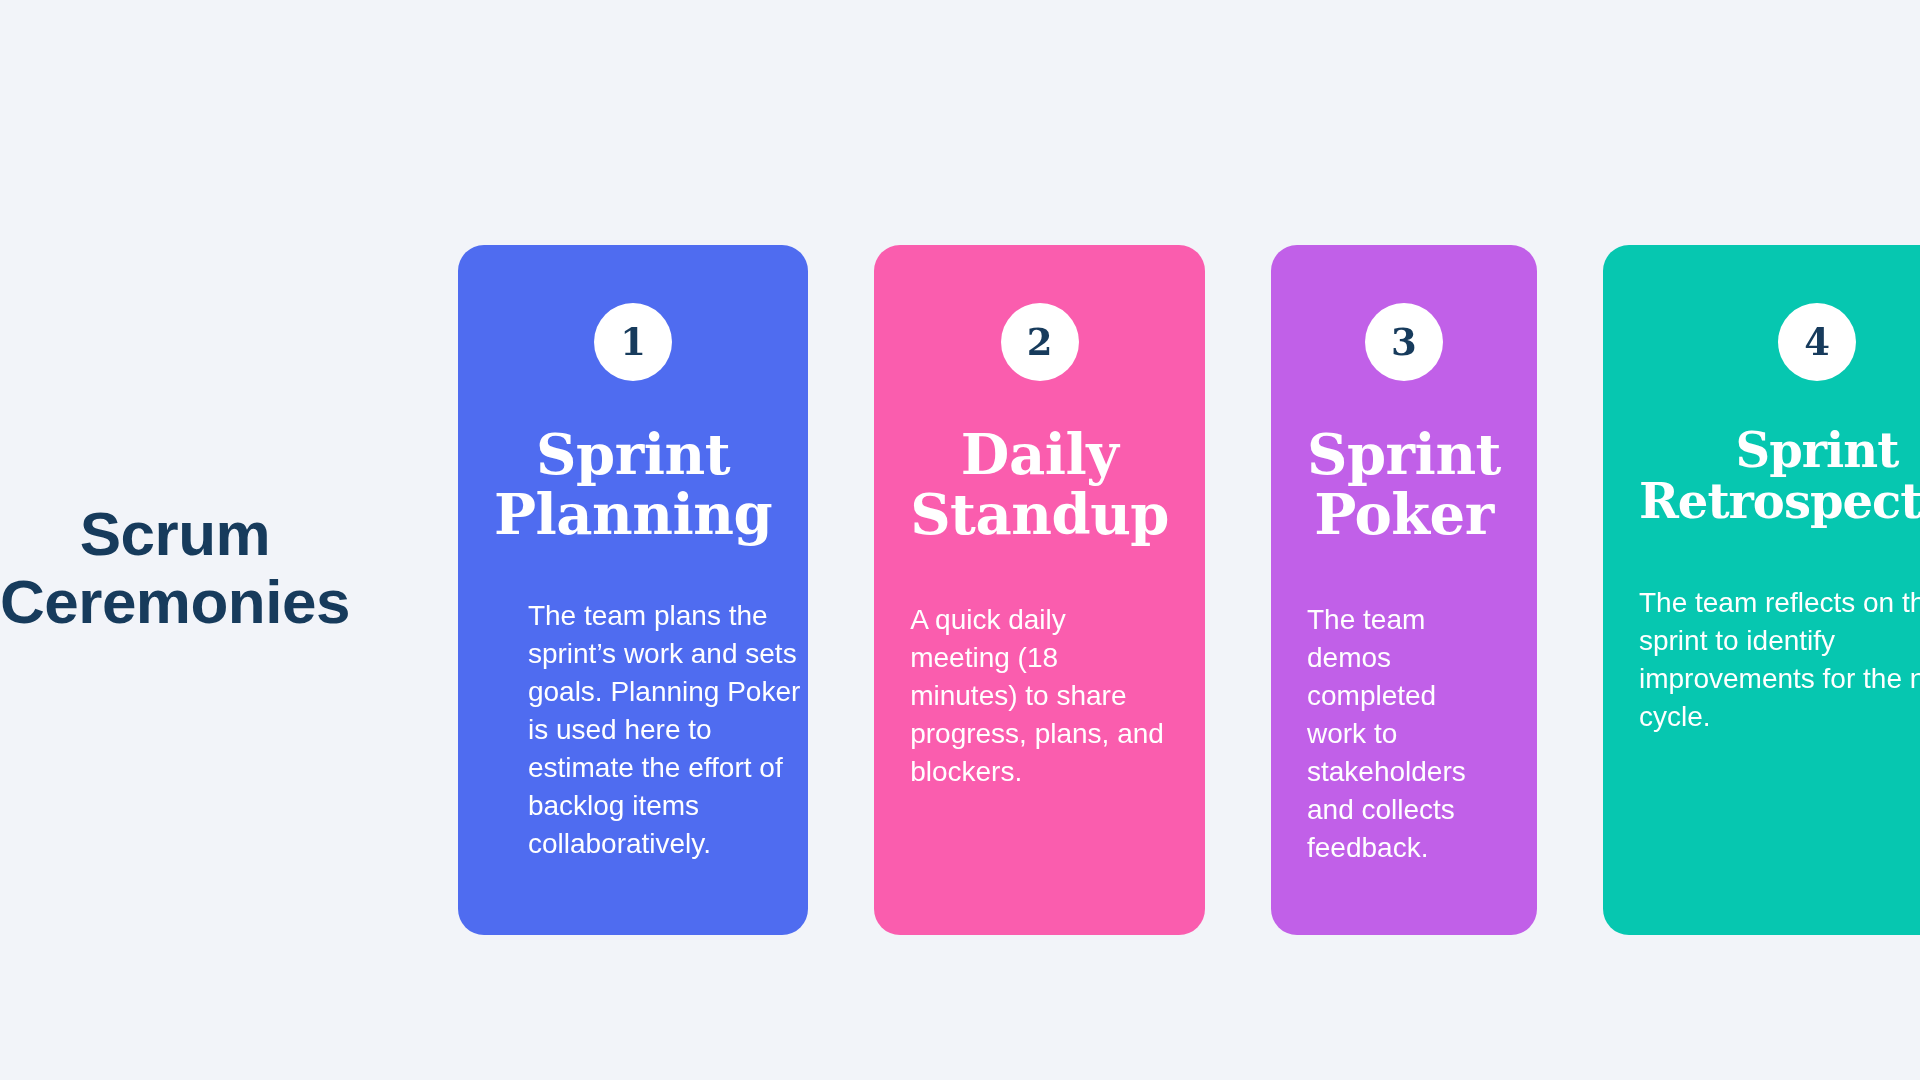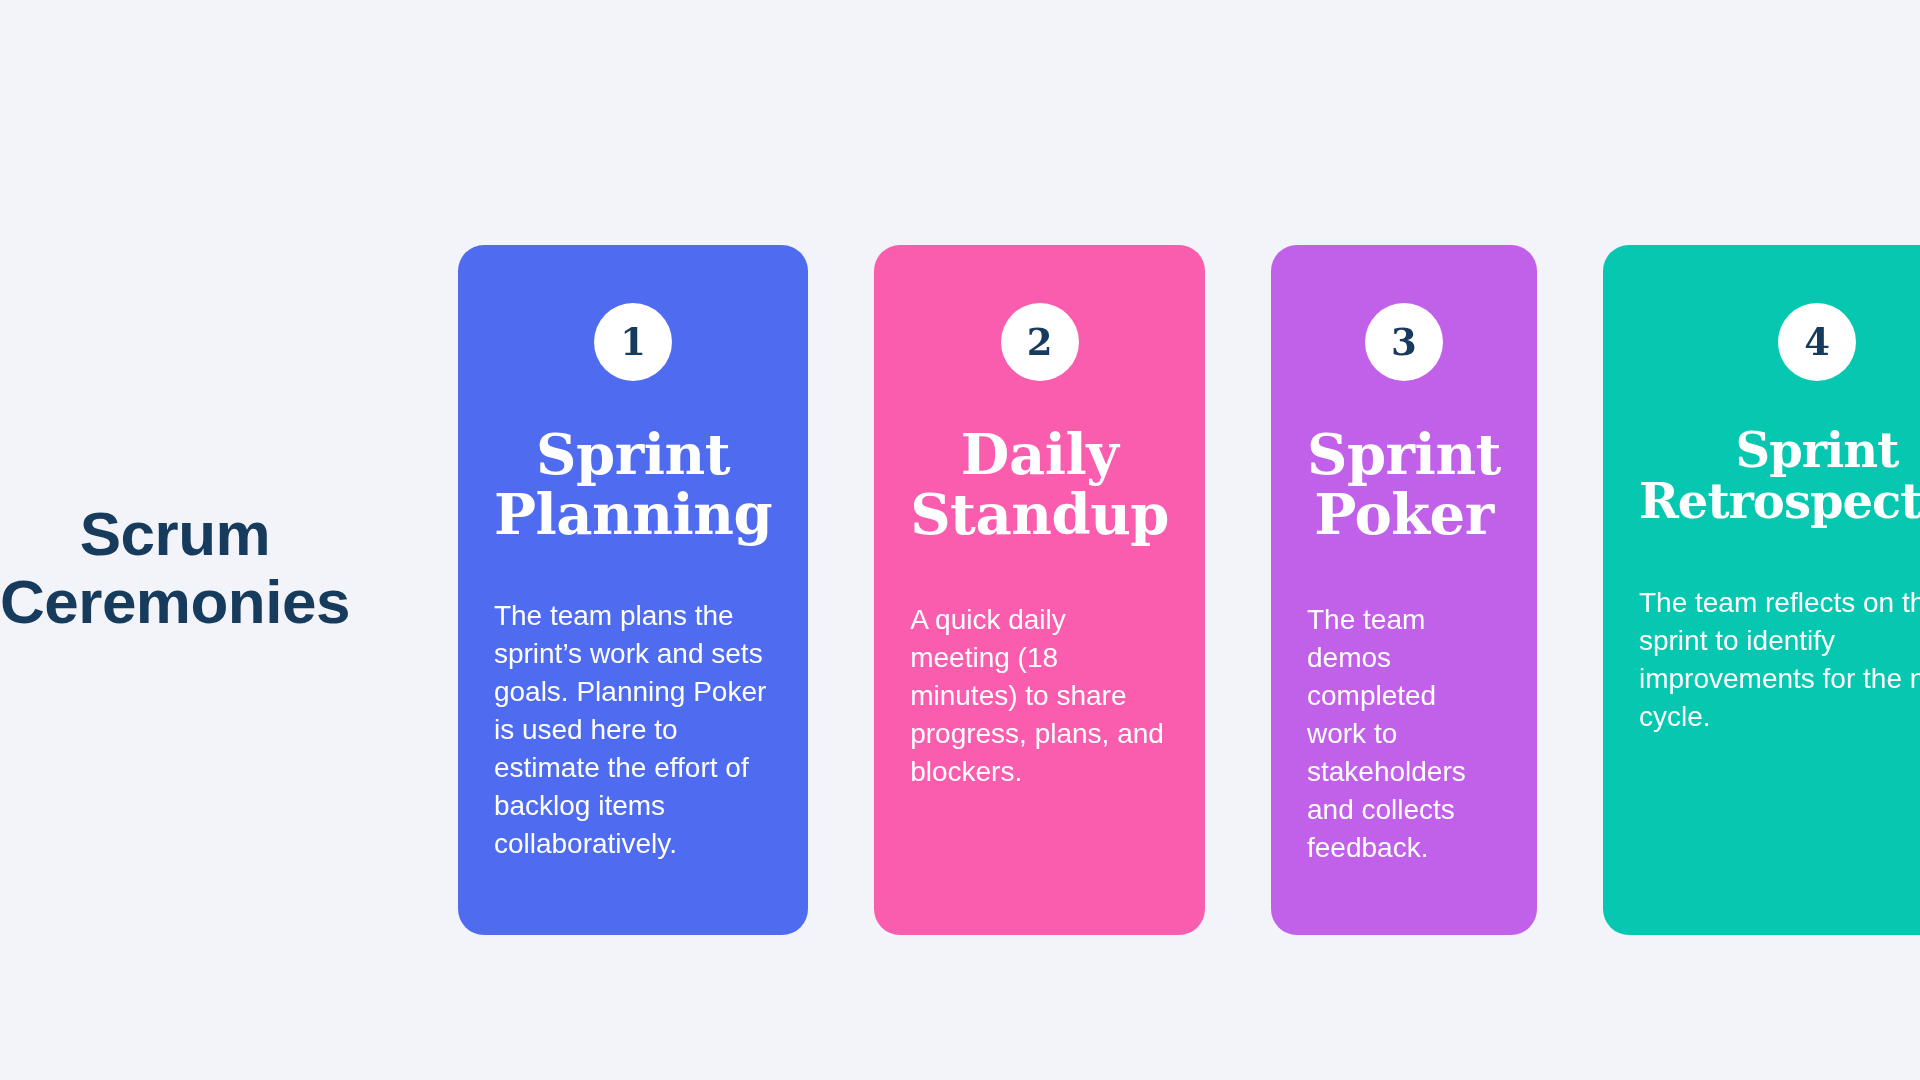--- a/index.html
+++ b/index.html
@@ -93,21 +93,21 @@
     margin-top: 56px;
     font-family: "Liberation Sans", sans-serif;
     font-size: 28px;
     line-height: 1.36;
     color: #ffffff;
     text-align: left;
     width: 100%;
     align-self: flex-start;
   }
 
-  .card--1 .card-body { margin-top: 52px; }
+  .card--1 .card-body { margin-top: 52px; margin-left: 34px; }
   .card--4 .card-title { font-size: 48px; letter-spacing: -1px; }
 </style>
 </head>
 <body style="background: rgb(242, 244, 249);">
 
 <div class="slide">
 
   <h1 class="page-title" style="color: rgb(23, 59, 92);">Scrum Ceremonies</h1>
 
   <div class="cards-row">

